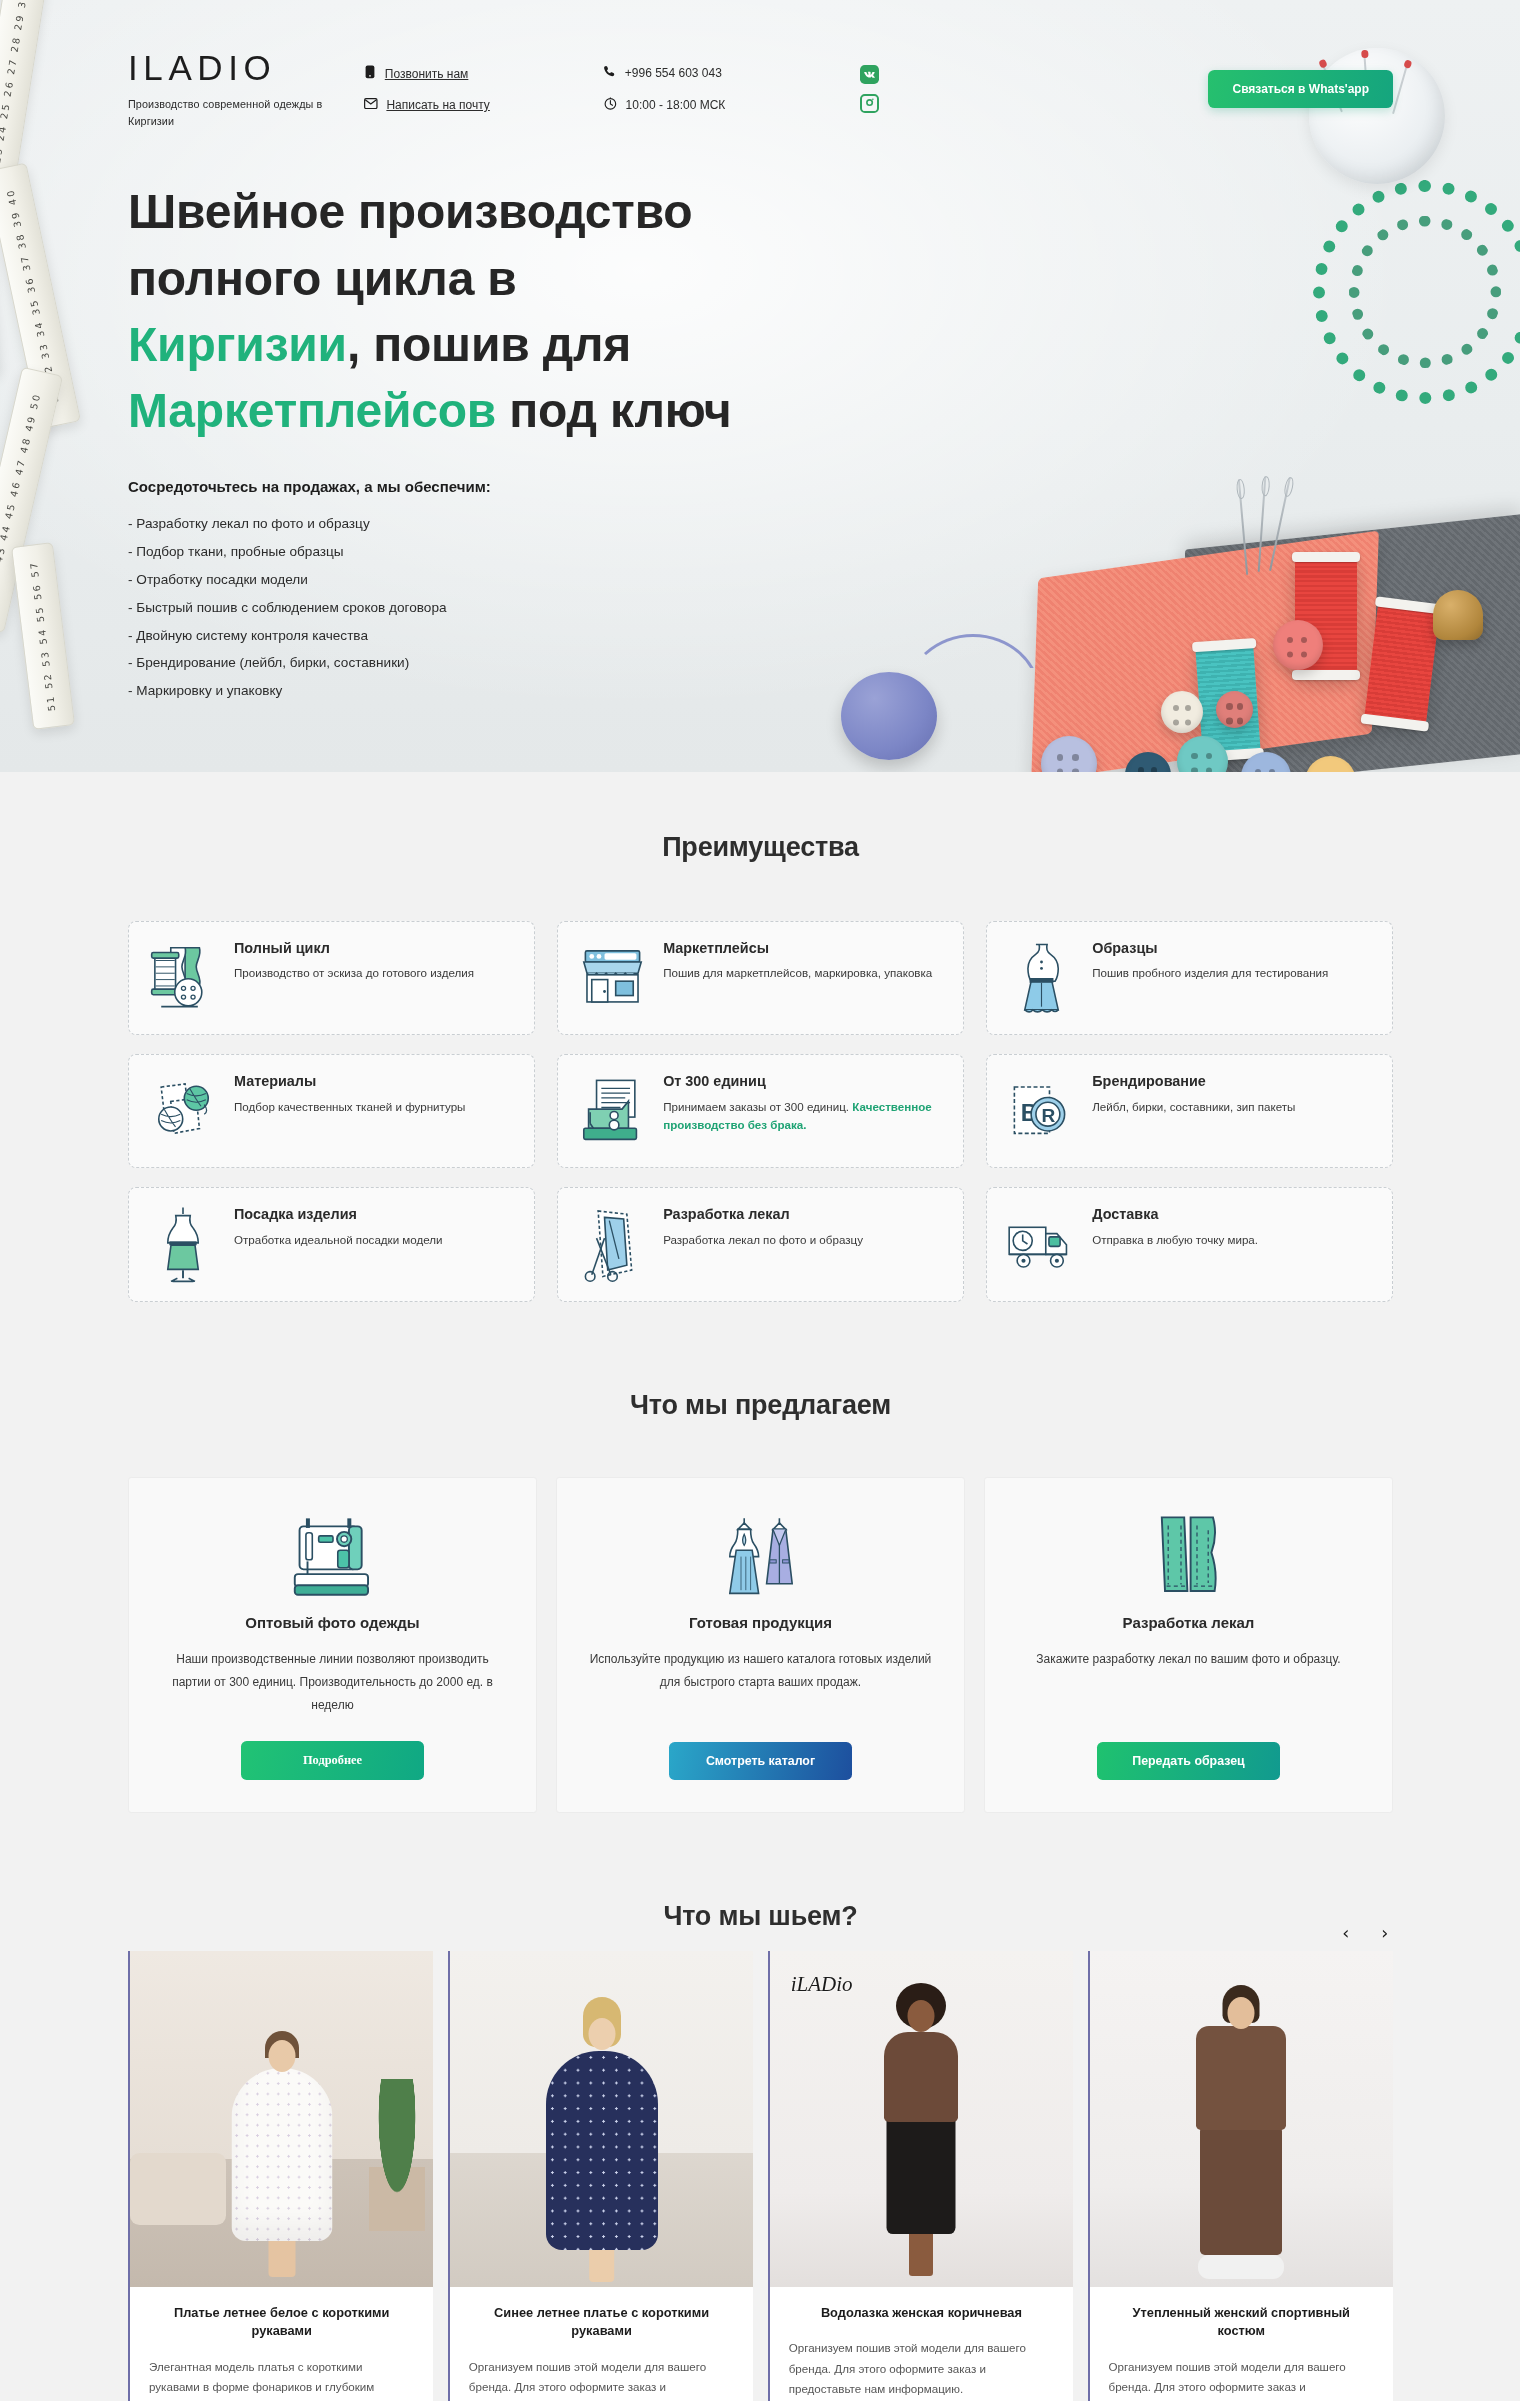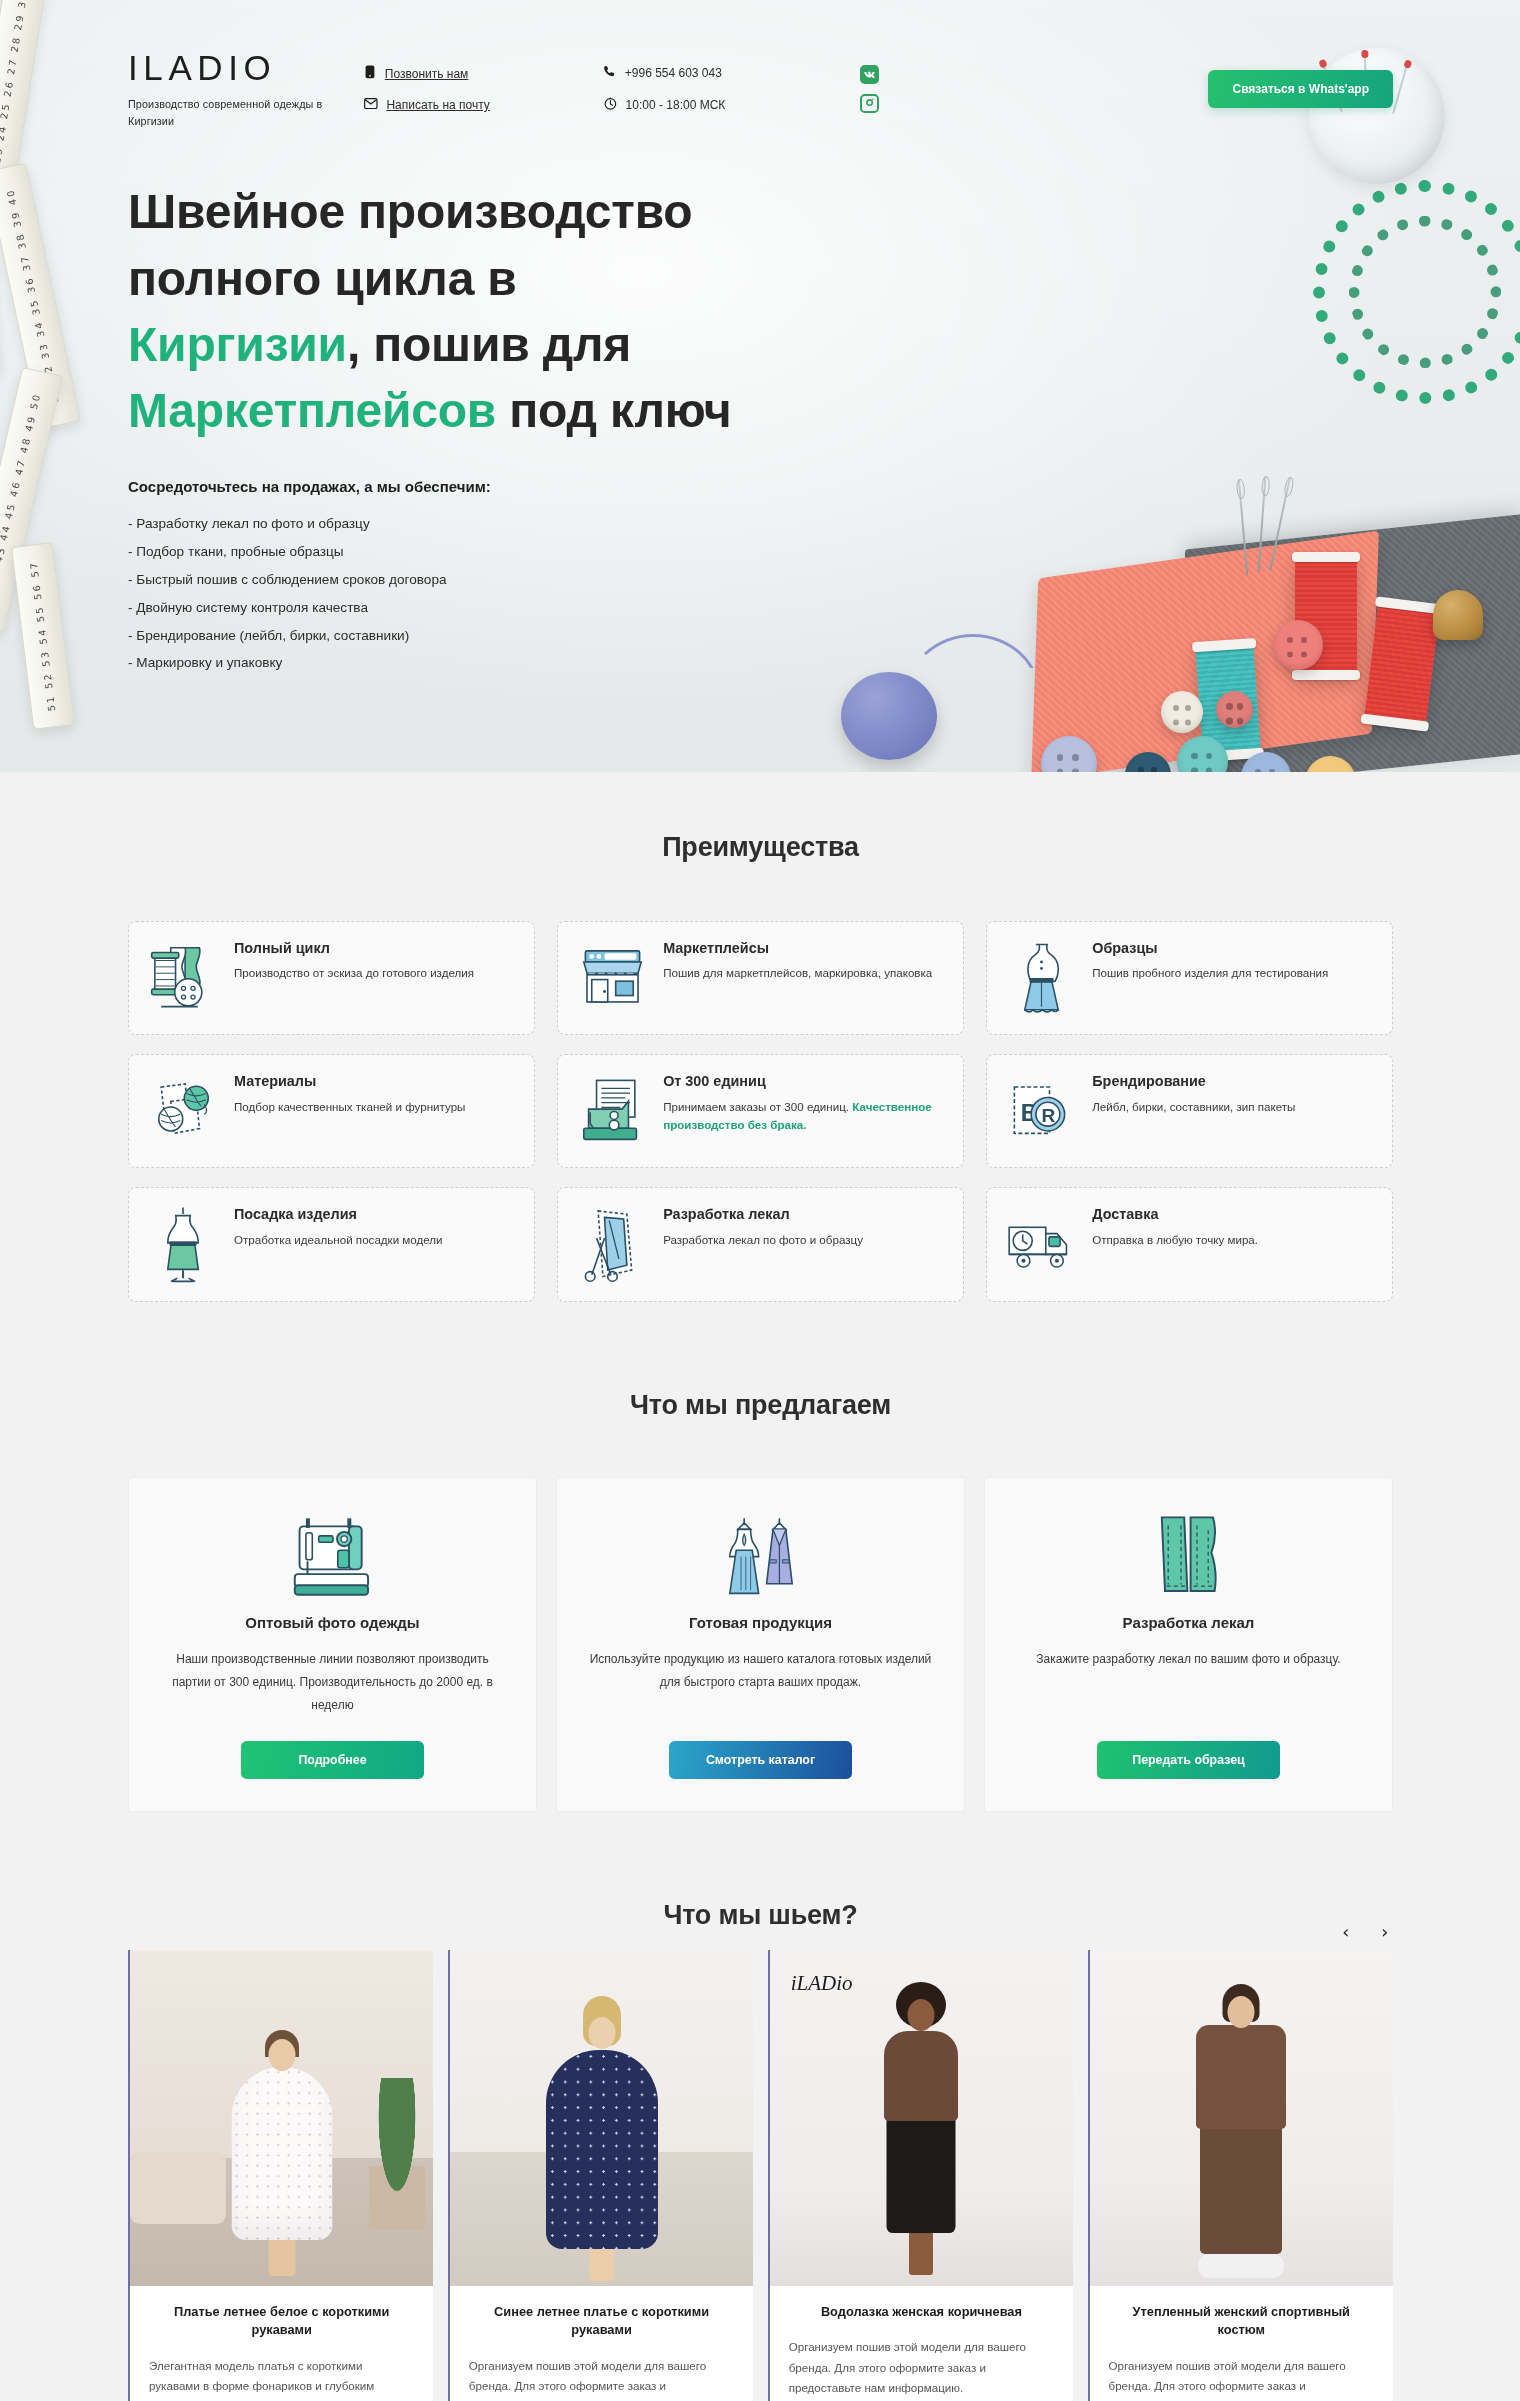--- a/index.html
+++ b/index.html
@@ -210,21 +210,21 @@
     background:#f9f9f9;border:0.8px solid #ececec;border-radius:3.2px;
     padding:29px 27px 32px;display:flex;flex-direction:column;align-items:center;text-align:center;
   }
   .off-ico{height:96px;display:flex;align-items:center;justify-content:center;margin-bottom:11.2px;}
   .off-card h3{font-size:15px;font-weight:bold;color:#2b2b2b;margin-bottom:17.6px;}
   .off-card p{font-size:12px;line-height:1.9;color:#3a3a3a;flex:1;}
   .off-btn{
     margin-top:24px;border:none;border-radius:5.6px;color:#fff;cursor:pointer;
     font-size:12.4px;font-weight:bold;padding:12px 27px;min-width:183px;
   }
-  .g-green{background:linear-gradient(100deg,#21c374 0%,#10a884 100%);}
+  .g-green{background:linear-gradient(100deg,#21c374 0%,#10a884 100%);font-family:Liberation Serif, serif;}
   .g-blue {background:linear-gradient(100deg,#2aa7c9 0%,#1d4f9e 100%);}
   .g-teal {background:linear-gradient(100deg,#1fc26f 0%,#119a8f 100%);}
 
   
   .prod-head{position:relative;max-width:1297px;margin:0 auto;padding:0 16px;}
   .car-nav{position:absolute;right:16px;top:21px;display:flex;gap:22.4px;}
   .car-arrow{
     background:none;border:none;cursor:pointer;font-size:17.6px;color:#1b1b1b;
     line-height:1;padding:3.2px 4.8px;font-family:"DejaVu Sans",sans-serif;
   }
@@ -409,20 +409,21 @@
 
       <button class="wa-btn">Связаться в Whats'app</button>
     </header>
 
     <div class="hero-copy">
       <h1 class="hero-h1"><span>Швейное производство полного цикла в </span><span class="accent">Киргизии</span><span>, пошив для </span><span class="accent">Маркетплейсов</span><span> под ключ</span></h1>
       <p class="hero-lead">Сосредоточьтесь на продажах, а мы обеспечим:</p>
       <ul class="hero-list">
         <li>- Разработку лекал по фото и образцу</li>
         <li>- Подбор ткани, пробные образцы</li>
+        <li>- Отработку посадки модели</li>
         <li>- Быстрый пошив с соблюдением сроков договора</li>
         <li>- Двойную систему контроля качества</li>
         <li>- Брендирование (лейбл, бирки, составники)</li>
         <li>- Маркировку и упаковку</li>
       </ul>
     </div>
   </section>
 
   <section class="sec" style="padding-top:60px;">
     <h2 class="sec-title">Преимущества</h2>

